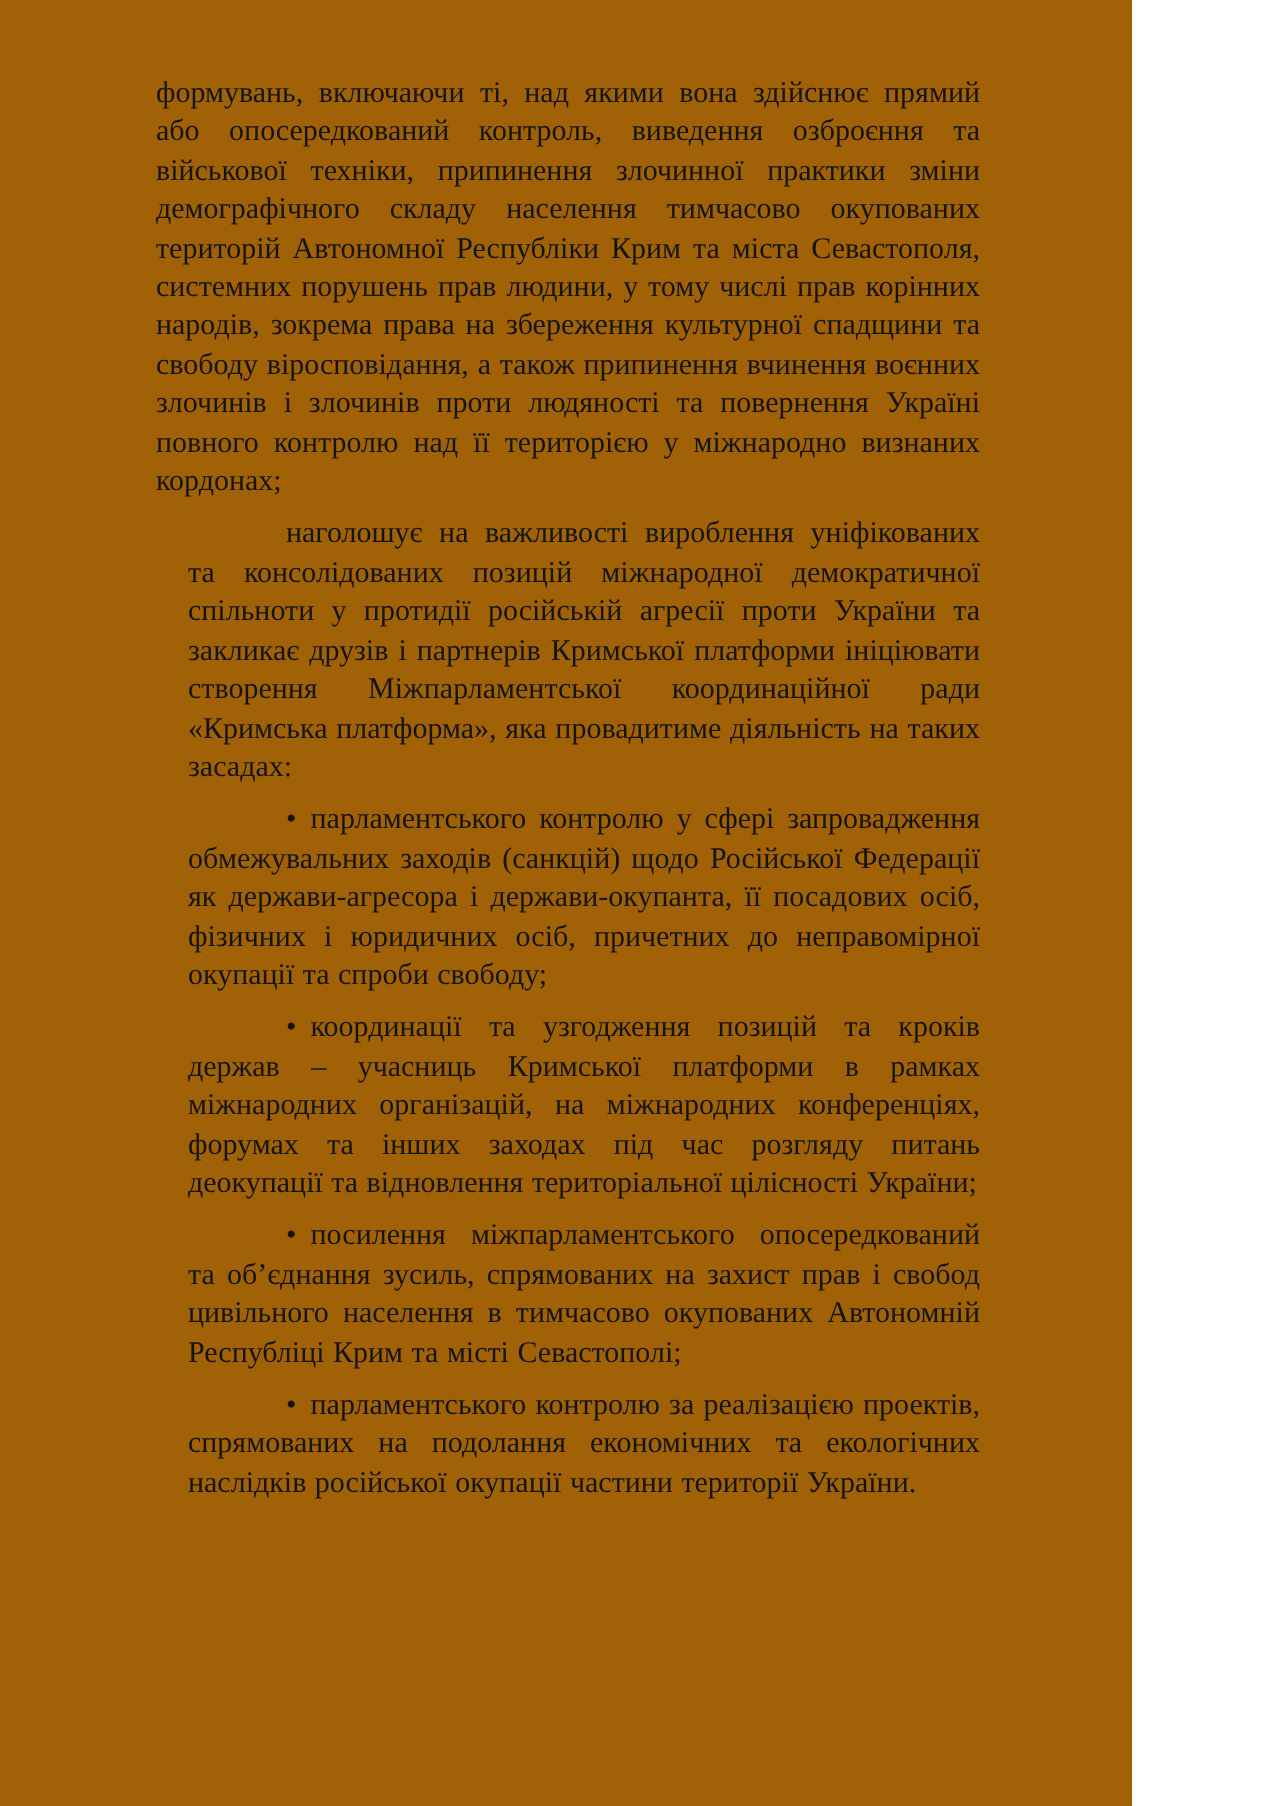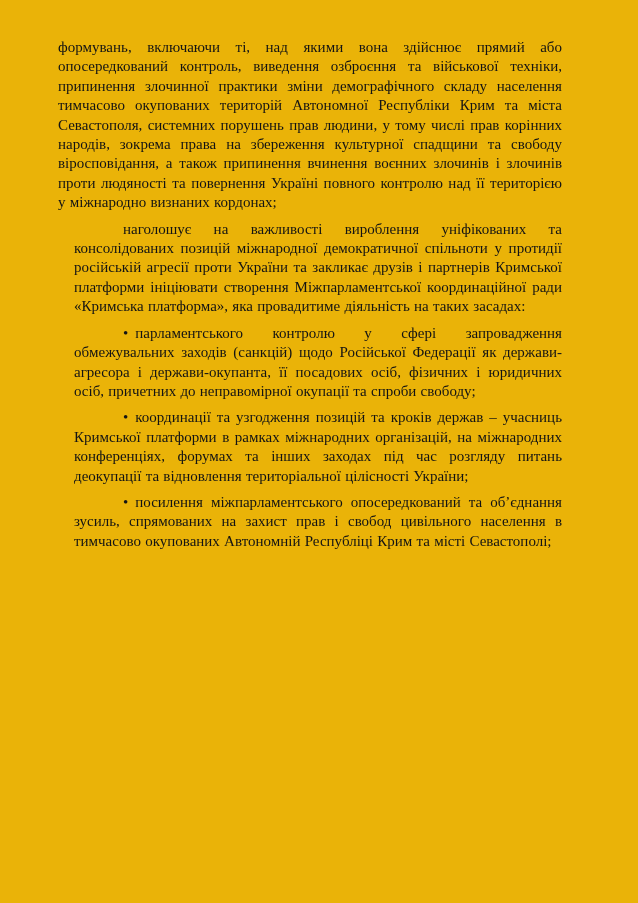--- a/index.html
+++ b/index.html
@@ -2,25 +2,25 @@
 <html lang="uk"><head>
 <meta charset="utf-8">
 <style>
   html, body {
     margin: 0;
     padding: 0;
     background: #ffffff;
   }
   .page {
     position: relative;
-    width: 638px;
+    width: 566px;
     height: 903px;
     box-sizing: border-box;
-    background: #eab308;
-    padding: 38px 76px 0 58px;
+    background: #a16207;
+    padding: 38px 76px 0 78px;
     overflow: hidden;
     font-family: "Liberation Serif", "DejaVu Serif", serif;
     font-size: 15px;
     line-height: 19.4px;
     color: #141414;
     text-align: justify;
   }
   .para {
     margin: 0;
     padding: 0;
@@ -46,14 +46,15 @@
 
   <p class="para indent-first">наголошує на важливості вироблення уніфікованих та консолідованих позицій міжнародної демократичної спільноти у протидії російській агресії проти України та закликає друзів і партнерів Кримської платформи ініціювати створення Міжпарламентської координаційної ради «Кримська платформа», яка провадитиме діяльність на таких засадах:</p>
 
 
   <p class="para indent-first"><span class="bullet-marker">•</span><span>парламентського контролю у сфері запровадження обмежувальних заходів (санкцій) щодо Російської Федерації як держави-агресора і держави-окупанта, її посадових осіб, фізичних і юридичних осіб, причетних до неправомірної окупації та спроби свободу;</span></p>
 
   <p class="para indent-first"><span class="bullet-marker">•</span><span>координації та узгодження позицій та кроків держав – учасниць Кримської платформи в рамках міжнародних організацій, на міжнародних конференціях, форумах та інших заходах під час розгляду питань деокупації та відновлення територіальної цілісності України;</span></p>
 
   <p class="para indent-first"><span class="bullet-marker">•</span><span>посилення міжпарламентського опосередкований та об’єднання зусиль, спрямованих на захист прав і свобод цивільного населення в тимчасово окупованих Автономній Республіці Крим та місті Севастополі;</span></p>
 
+  <p class="para indent-first"><span class="bullet-marker">•</span><span>парламентського контролю за реалізацією проектів, спрямованих на подолання економічних та екологічних наслідків російської окупації частини території України.</span></p>
 
 </div>
 
 </body></html>

